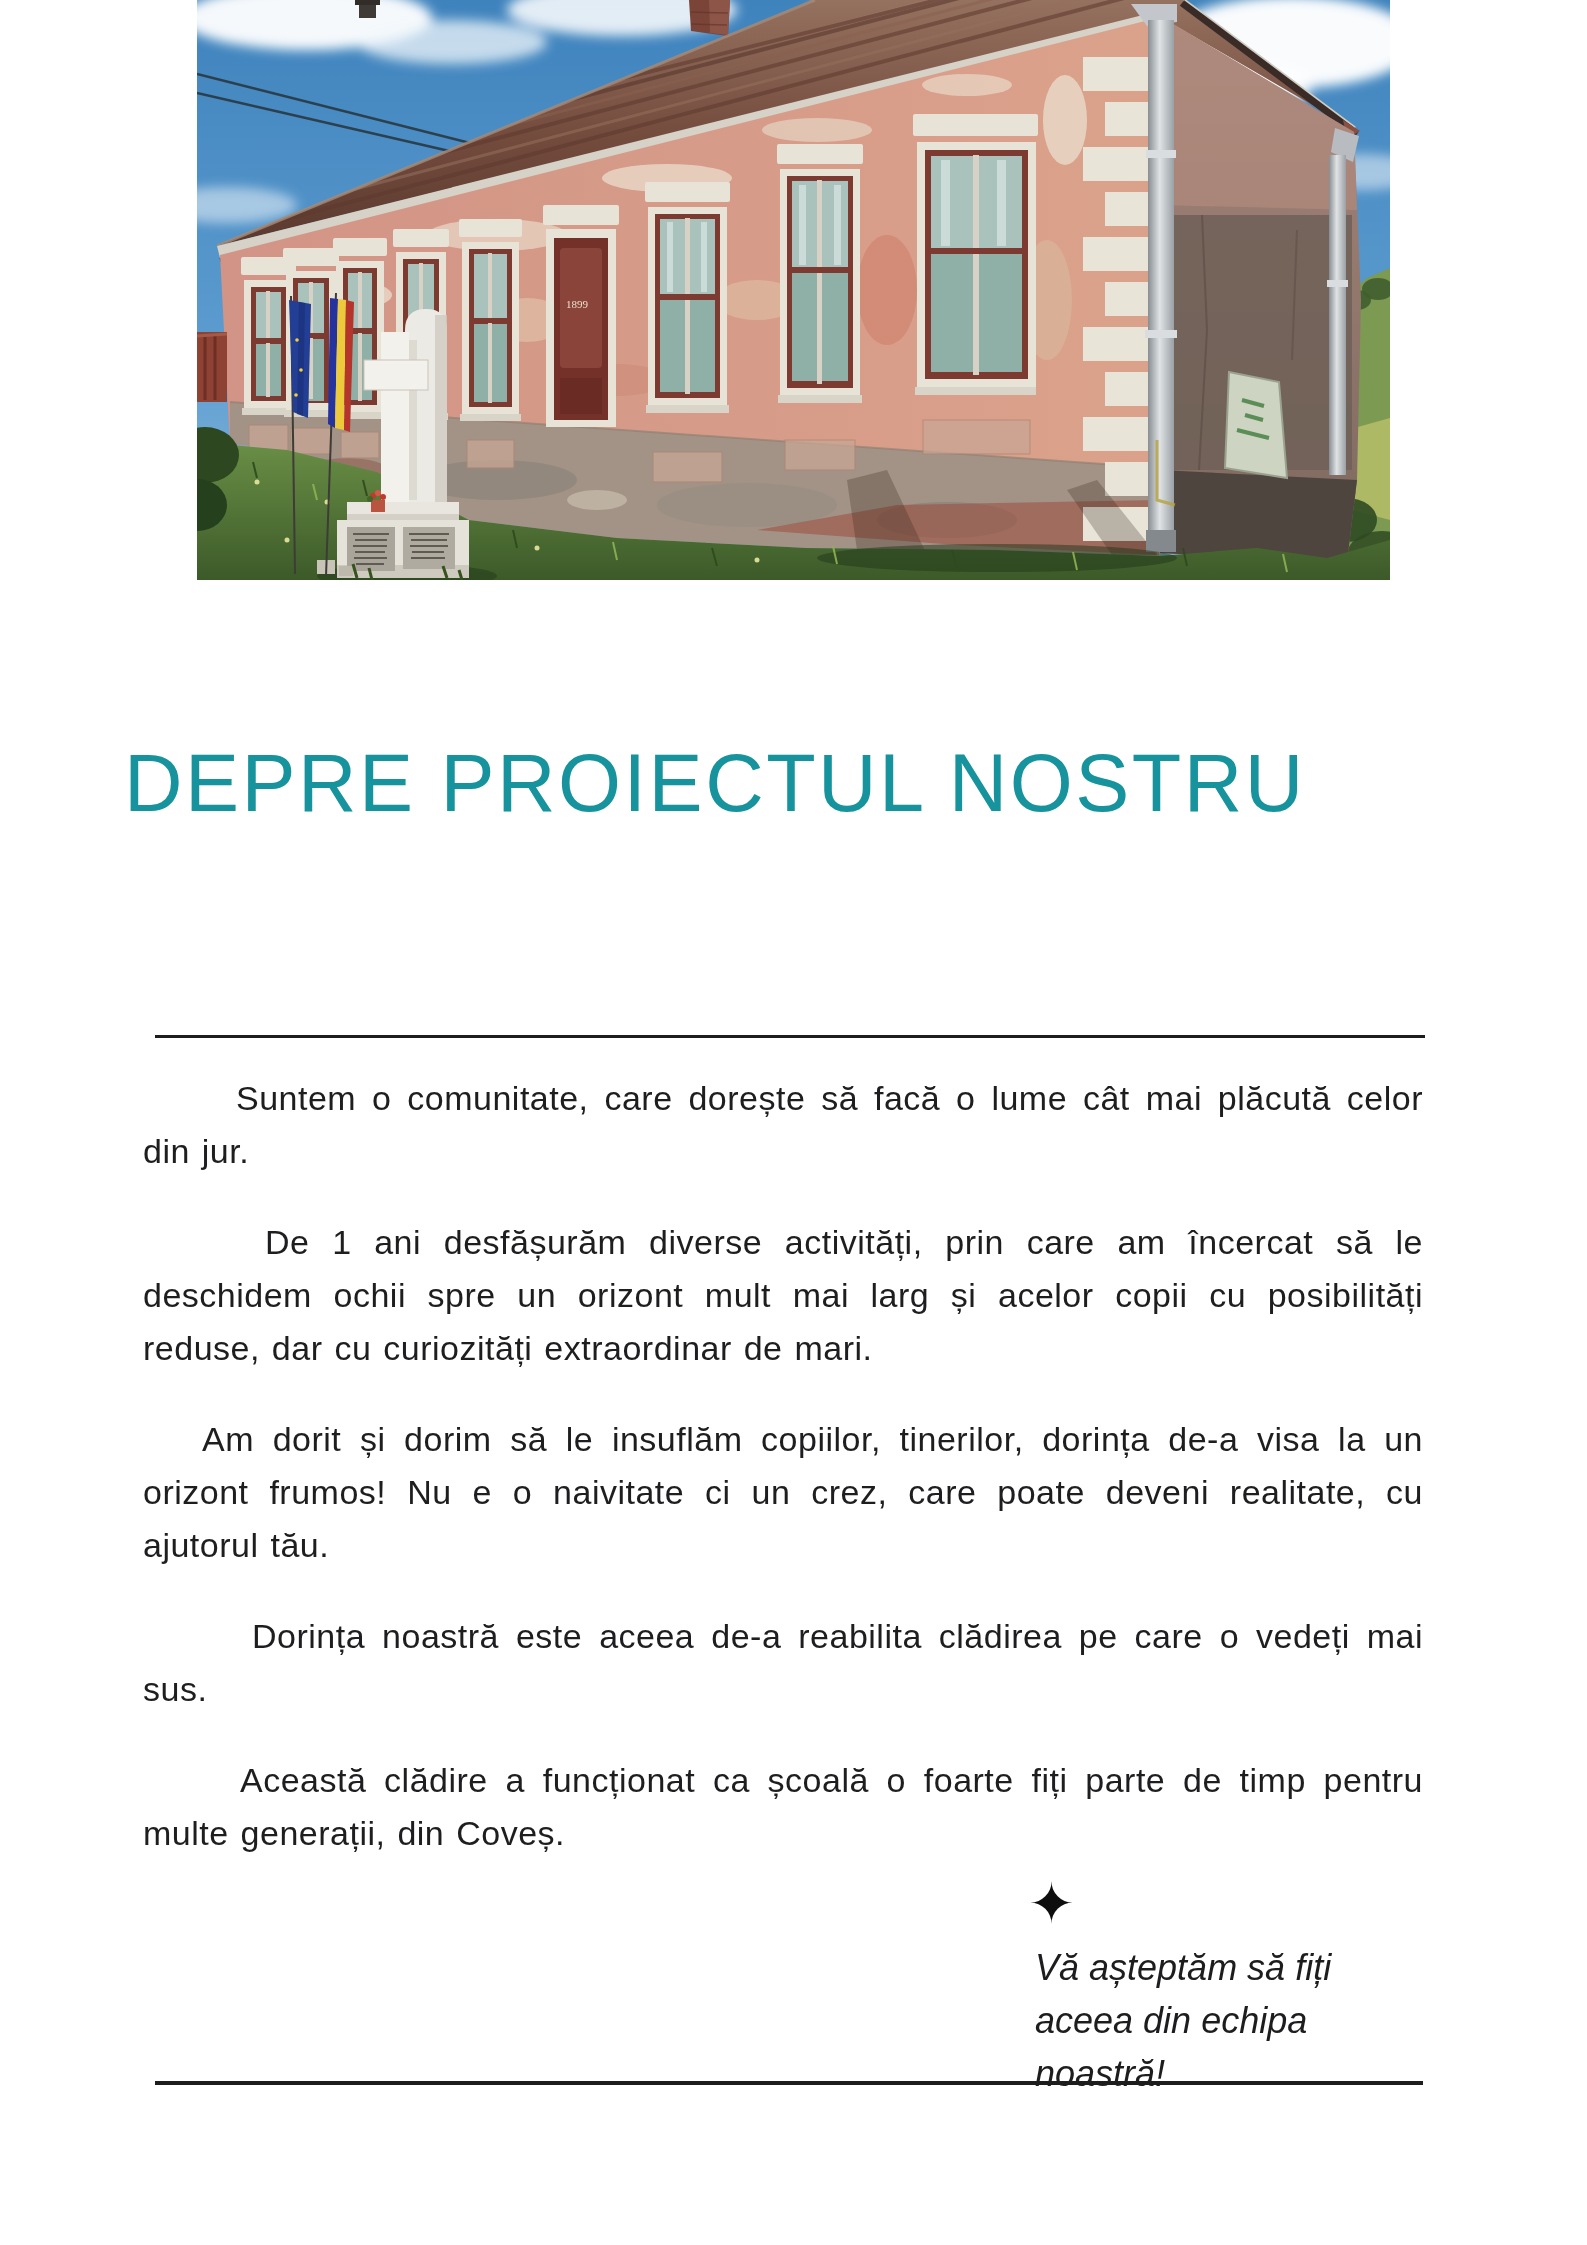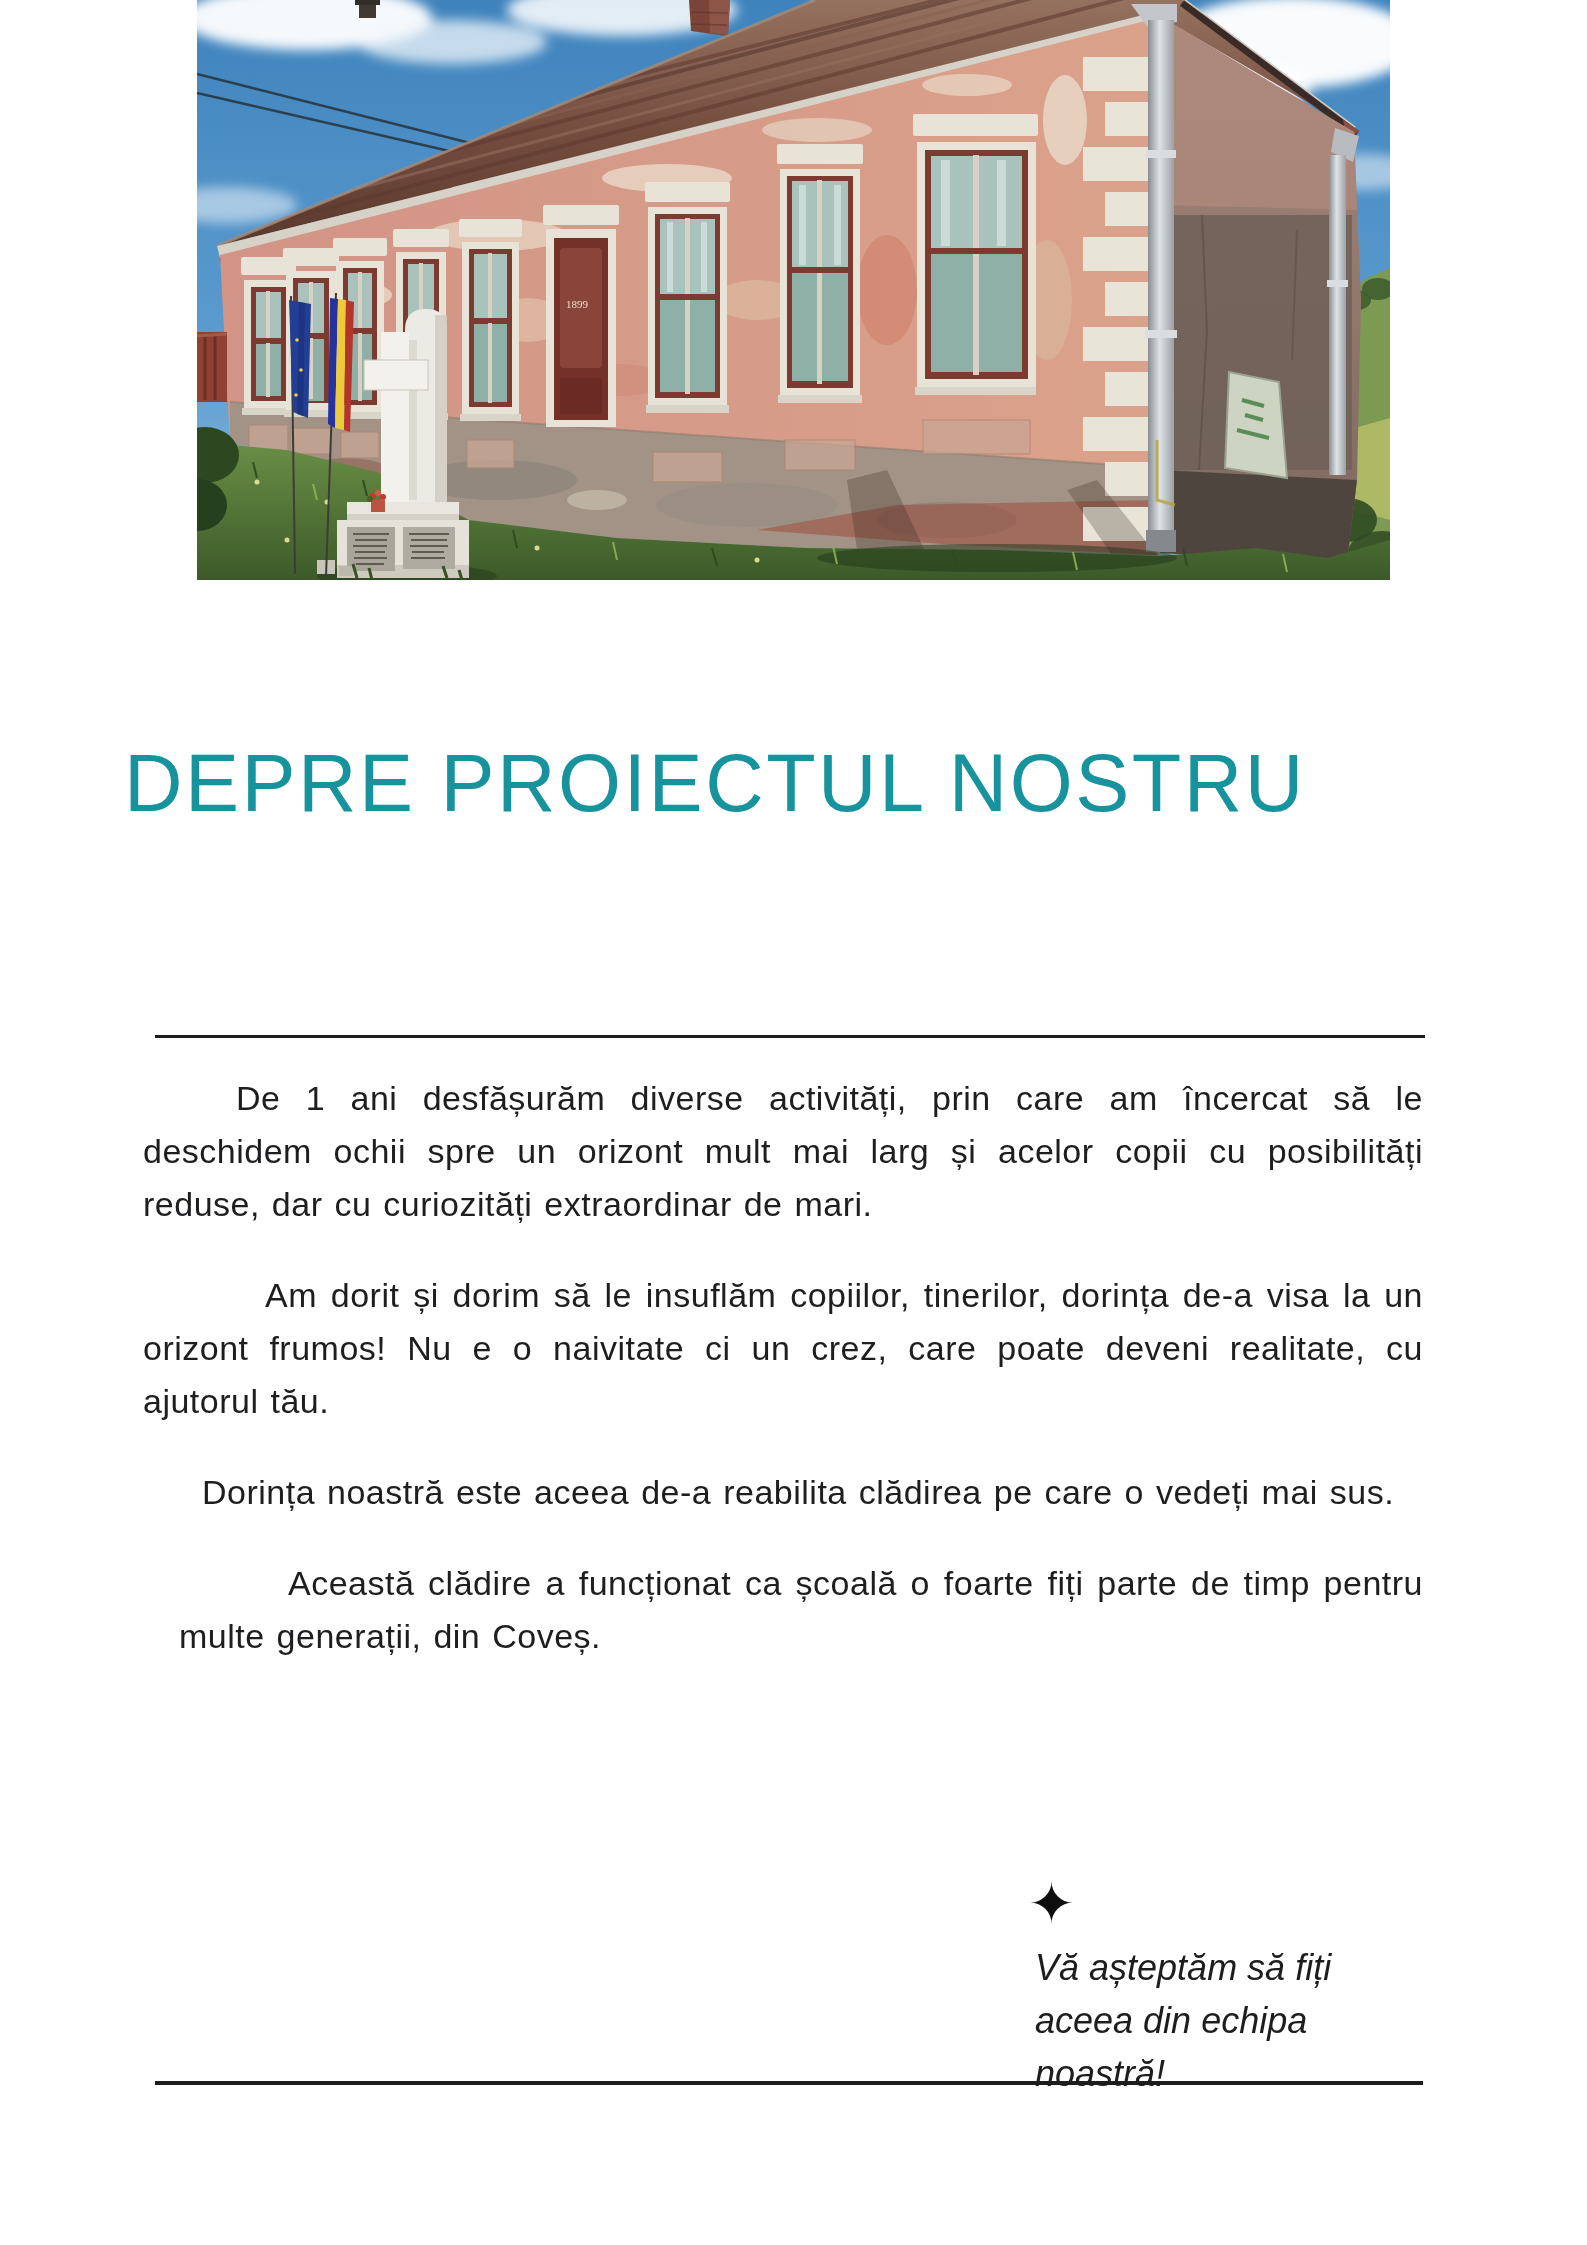--- a/index.html
+++ b/index.html
@@ -11,21 +11,21 @@
         font-size:81px;font-weight:400;letter-spacing:2.5px;color:#16939c;white-space:nowrap;}
   .rule{position:absolute;background:#1d1d1d;}
   .rule-top{left:155px;top:1035px;width:1270px;height:3px;}
   .rule-bottom{left:155px;top:2081px;width:1268px;height:4px;}
   .body-text{position:absolute;left:143px;top:1072px;width:1280px;color:#1e1e20;
         font-size:34px;line-height:53px;letter-spacing:0.5px;word-spacing:2px;text-align:justify;}
   .body-text p{margin:0 0 38px 0;}
   .body-text p:nth-child(1){text-indent:93px;}
   .body-text p:nth-child(2){text-indent:122px;}
   .body-text p:nth-child(3){text-indent:59px;}
-  .body-text p:nth-child(4){text-indent:109px;margin-left:36px;}
+  .body-text p:nth-child(4){text-indent:109px;}
   .body-text p:nth-child(5){text-indent:97px;}
   .aside-star{position:absolute;left:1028px;top:1876px;font-size:56px;color:#0e0e0e;line-height:1;}
   .aside-caption{position:absolute;left:1035px;top:1941px;width:320px;
         font-size:36px;line-height:53px;font-style:italic;color:#1d1d1f;}
 </style>
 </head>
 <body>
 
 <div class="page">
 
@@ -416,20 +416,21 @@
         <polygon points="149,300 157,302 153,432 147,430" fill="#b5342b"></polygon>
       </g>
     </svg>
   </div>
 
   <div class="page-title">DEPRE PROIECTUL NOSTRU</div>
 
   <div class="rule rule-top"></div>
 
   <div class="body-text">
+    <p>Suntem o comunitate, care dorește să facă o lume cât mai plăcută celor din jur.</p>
     <p>De 1 ani desfășurăm diverse activități, prin care am încercat să le deschidem ochii spre un orizont mult mai larg și acelor copii cu posibilități reduse, dar cu curiozități extraordinar de mari.</p>
     <p>Am dorit și dorim să le insuflăm copiilor, tinerilor, dorința de-a visa la un orizont frumos! Nu e o naivitate ci un crez, care poate deveni realitate, cu ajutorul tău.</p>
     <p>Dorința noastră este aceea de-a reabilita clădirea pe care o vedeți mai sus.</p>
     <p>Această clădire a funcționat ca școală o foarte fiți parte de timp pentru multe generații, din Coveș.</p>
   </div>
 
   <div class="aside-star">✦</div>
   <div class="aside-caption">Vă așteptăm să fiți aceea din echipa noastră!</div>
 
   <div class="rule rule-bottom"></div>

